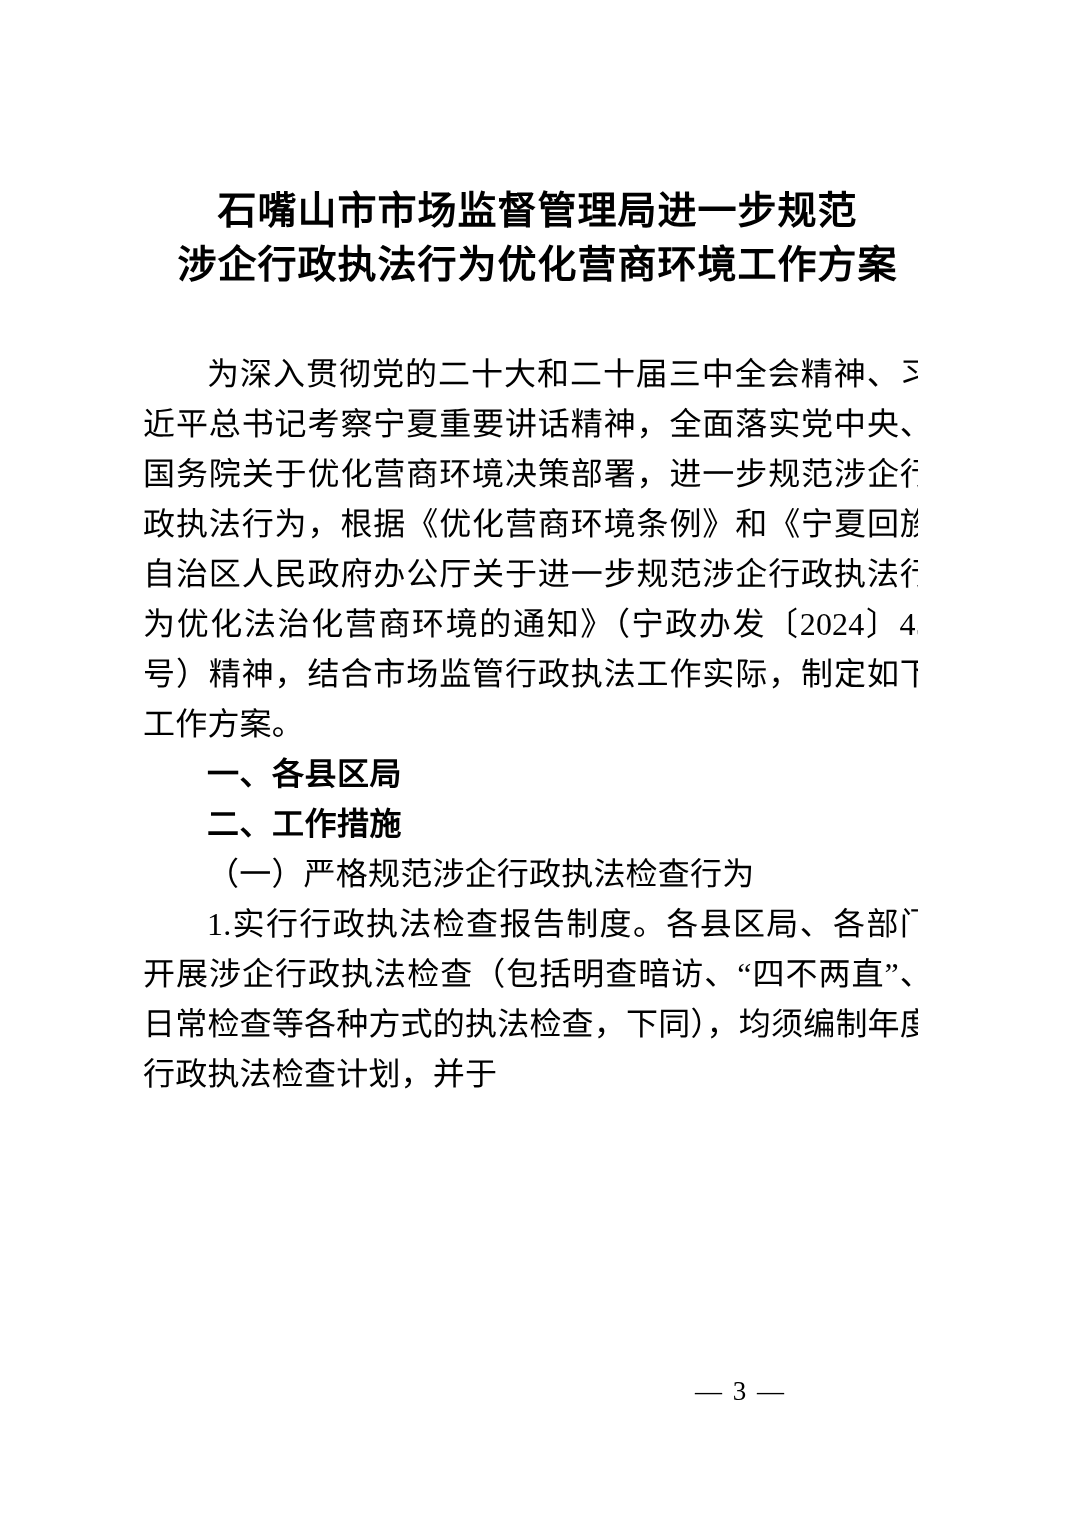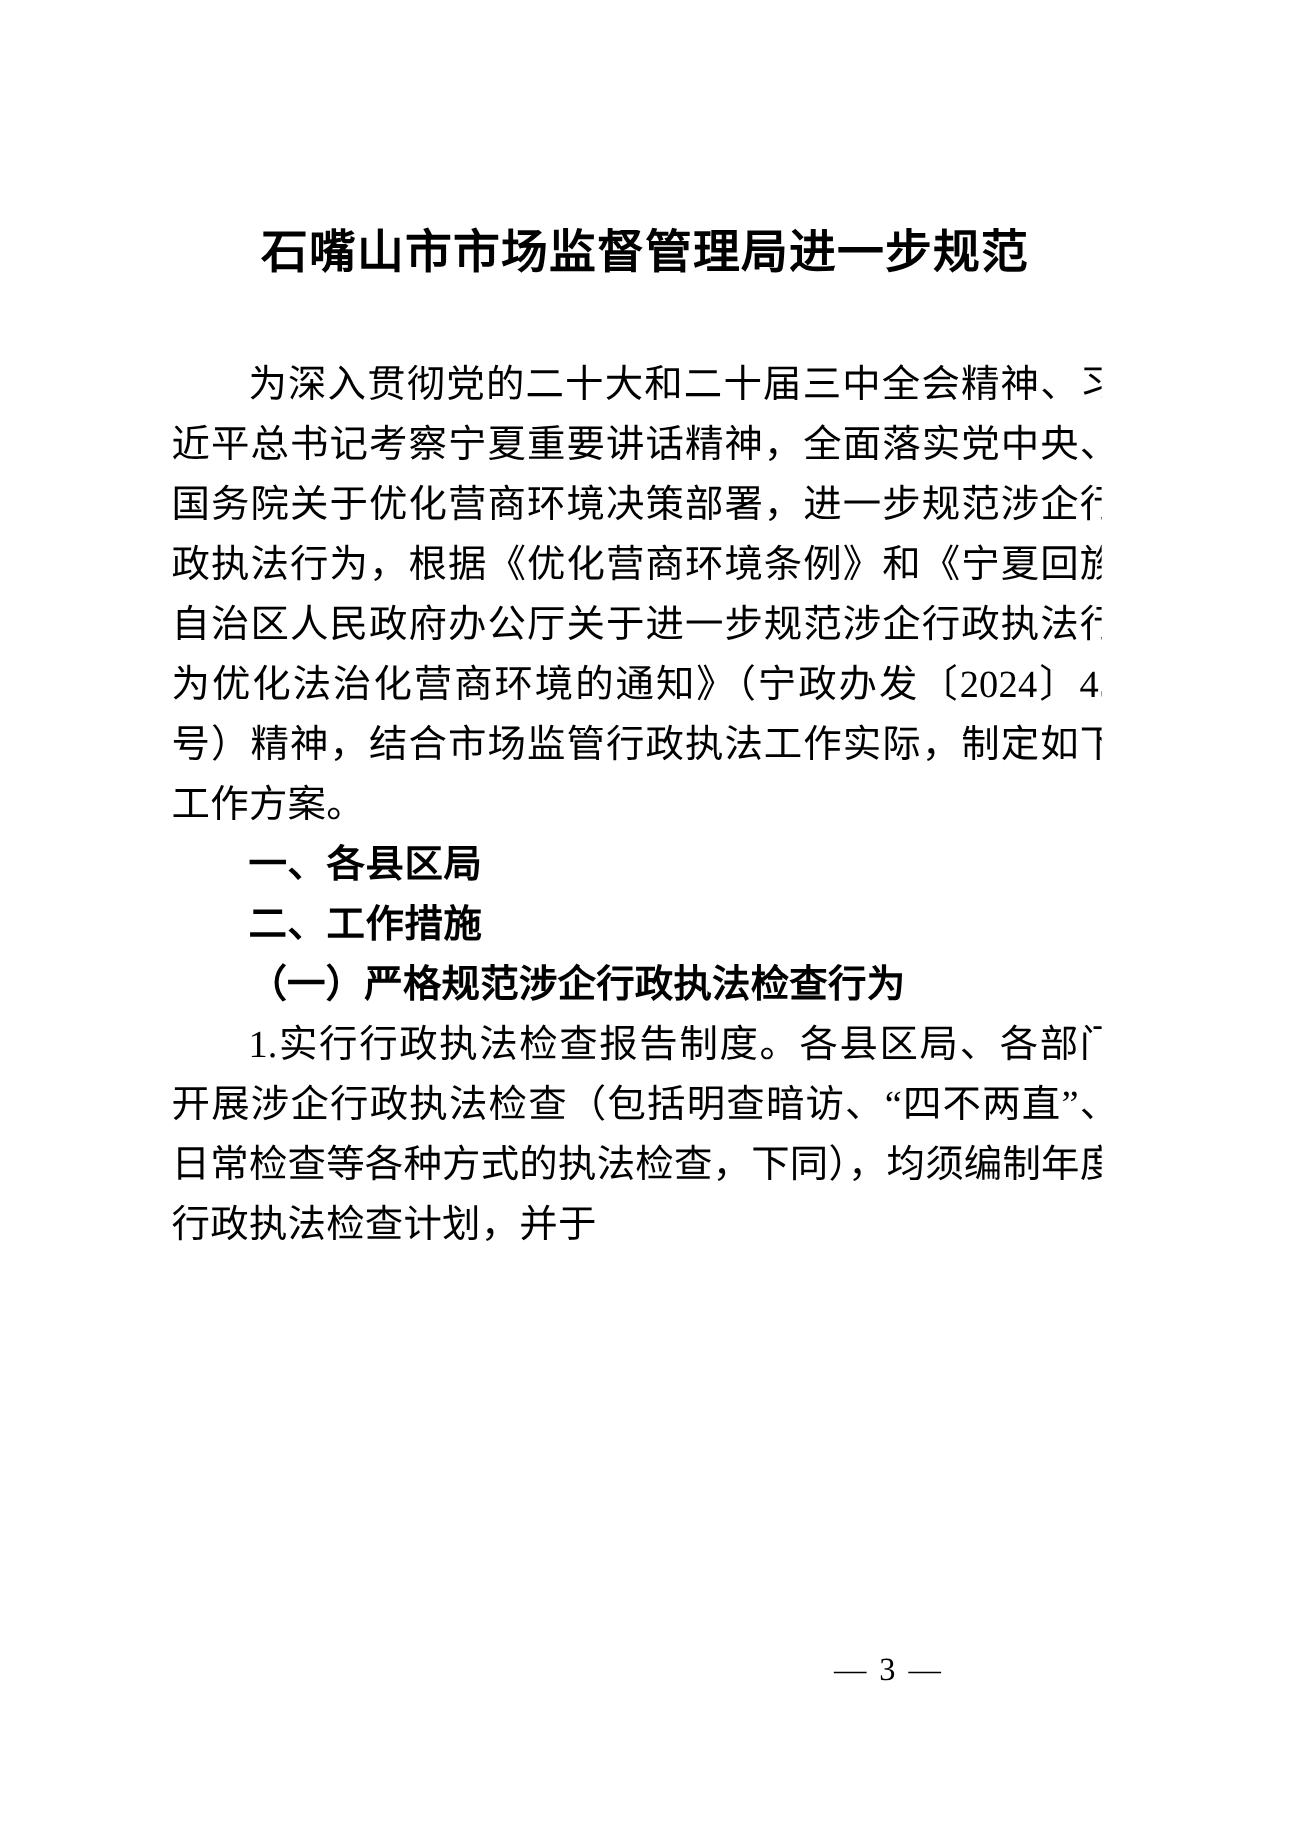--- a/index.html
+++ b/index.html
@@ -42,21 +42,21 @@
     text-indent: 2em;
     letter-spacing: 0.2px;
   }
   .heading-hei {
     font-weight: bold;
     text-align: left;
     font-family: "Liberation Sans", "DejaVu Sans", sans-serif;
     letter-spacing: 0.5px;
   }
   .heading-kai {
-    font-weight: bold;
+    font-weight: normal;
     text-align: left;
   }
   .lead-bold {
     font-weight: normal;
   }
   .page-number {
     position: absolute;
     top: 1376px;
     right: 132px;
     font-size: 27px;
@@ -66,20 +66,21 @@
   }
 </style>
 </head>
 <body>
 
 <div class="page">
   <div class="content">
 
     <div class="doc-title">
       <div>石嘴山市市场监督管理局进一步规范</div>
+      <div>涉企行政执法行为优化营商环境工作方案</div>
     </div>
 
     <div class="body-text">
       <p class="para">为深入贯彻党的二十大和二十届三中全会精神、习近平总书记考察宁夏重要讲话精神，全面落实党中央、国务院关于优化营商环境决策部署，进一步规范涉企行政执法行为，根据《优化营商环境条例》和《宁夏回族自治区人民政府办公厅关于进一步规范涉企行政执法行为优化法治化营商环境的通知》（宁政办发〔2024〕45 号）精神，结合市场监管行政执法工作实际，制定如下工作方案。</p>
 
       <p class="para heading-hei">一、各县区局</p>
 
 
       <p class="para heading-hei">二、工作措施</p>
 

